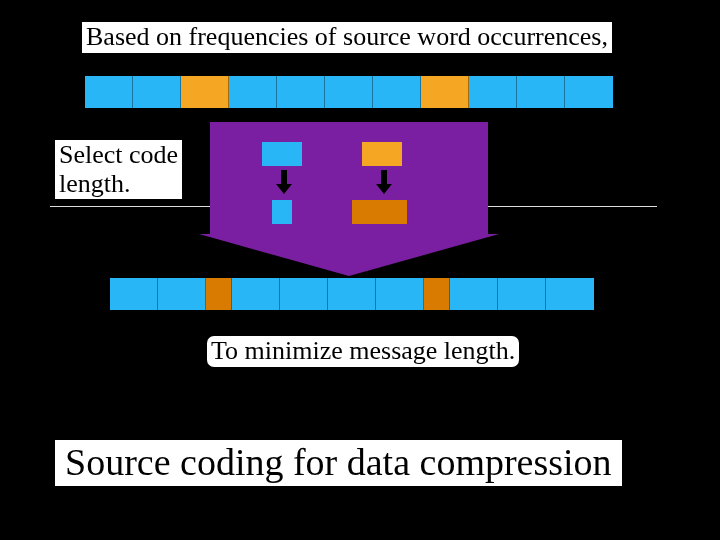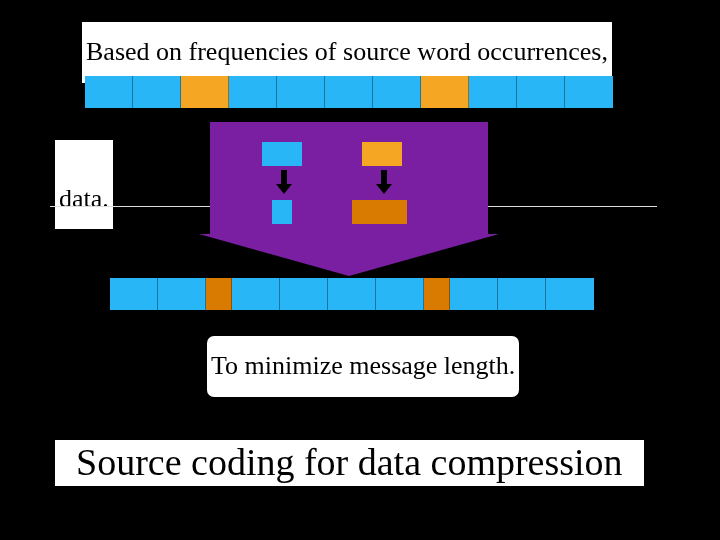--- a/index.html
+++ b/index.html
@@ -9,29 +9,29 @@
     height: 540px;
     font-family: "Times New Roman", Times, serif;
     position: relative;
     overflow: hidden;
   }
   .title-text {
     position: absolute;
     color: #000;
     background: #fff;
     font-size: 26px;
-    padding: 16px 4px;
+    padding: 1px 4px;
     line-height: 1.1;
   }
   .bottom-title {
     position: absolute;
     color: #000;
     background: #fff;
     font-size: 38px;
-    padding: 2px 21px;
+    padding: 2px 10px;
     line-height: 1.1;
   }
   .row {
     position: absolute;
     display: flex;
     height: 32px;
     gap: 0;
   }
   .row .cell { border-right: 1px solid rgba(0,0,0,0.35); }
   .row .cell:last-child { border-right: none; }
@@ -79,22 +79,22 @@
     <div class="cell" style="width: 48px; height: 100%; background: rgb(41, 182, 246);"></div>
     <div class="cell" style="width: 48px; height: 100%; background: rgb(41, 182, 246);"></div>
     <div class="cell" style="width: 48px; height: 100%; background: rgb(41, 182, 246);"></div>
     <div class="cell" style="width: 48px; height: 100%; background: rgb(245, 166, 35);"></div>
     <div class="cell" style="width: 48px; height: 100%; background: rgb(41, 182, 246);"></div>
     <div class="cell" style="width: 48px; height: 100%; background: rgb(41, 182, 246);"></div>
     <div class="cell" style="width: 48px; height: 100%; background: rgb(41, 182, 246);"></div>
   </div>
 
 <div class="title-text" style="left:55px; top:140px;">
-  <br>
-  <span>data.</span>
+  <span>Select code</span><br>
+  <span>length.</span>
 </div>
 
 <div class="thin-line" style="left:50px; top:206px; width:160px;"></div>
 <div class="thin-line" style="left:487px; top:206px; width:170px;"></div>
 
 <div class="arrow-body" style="left:210px; top:122px; width:278px; height:112px;"></div>
 <div class="arrow-tip" style="left:199px; top:234px;"></div>
 
 <div class="swatch" id="mb-left" style="left: 262px; top: 142px; width: 40px; height: 24px; background: rgb(41, 182, 246);"></div>
 <div class="swatch" id="mb-right" style="left: 362px; top: 142px; width: 40px; height: 24px; background: rgb(245, 166, 35);"></div>

